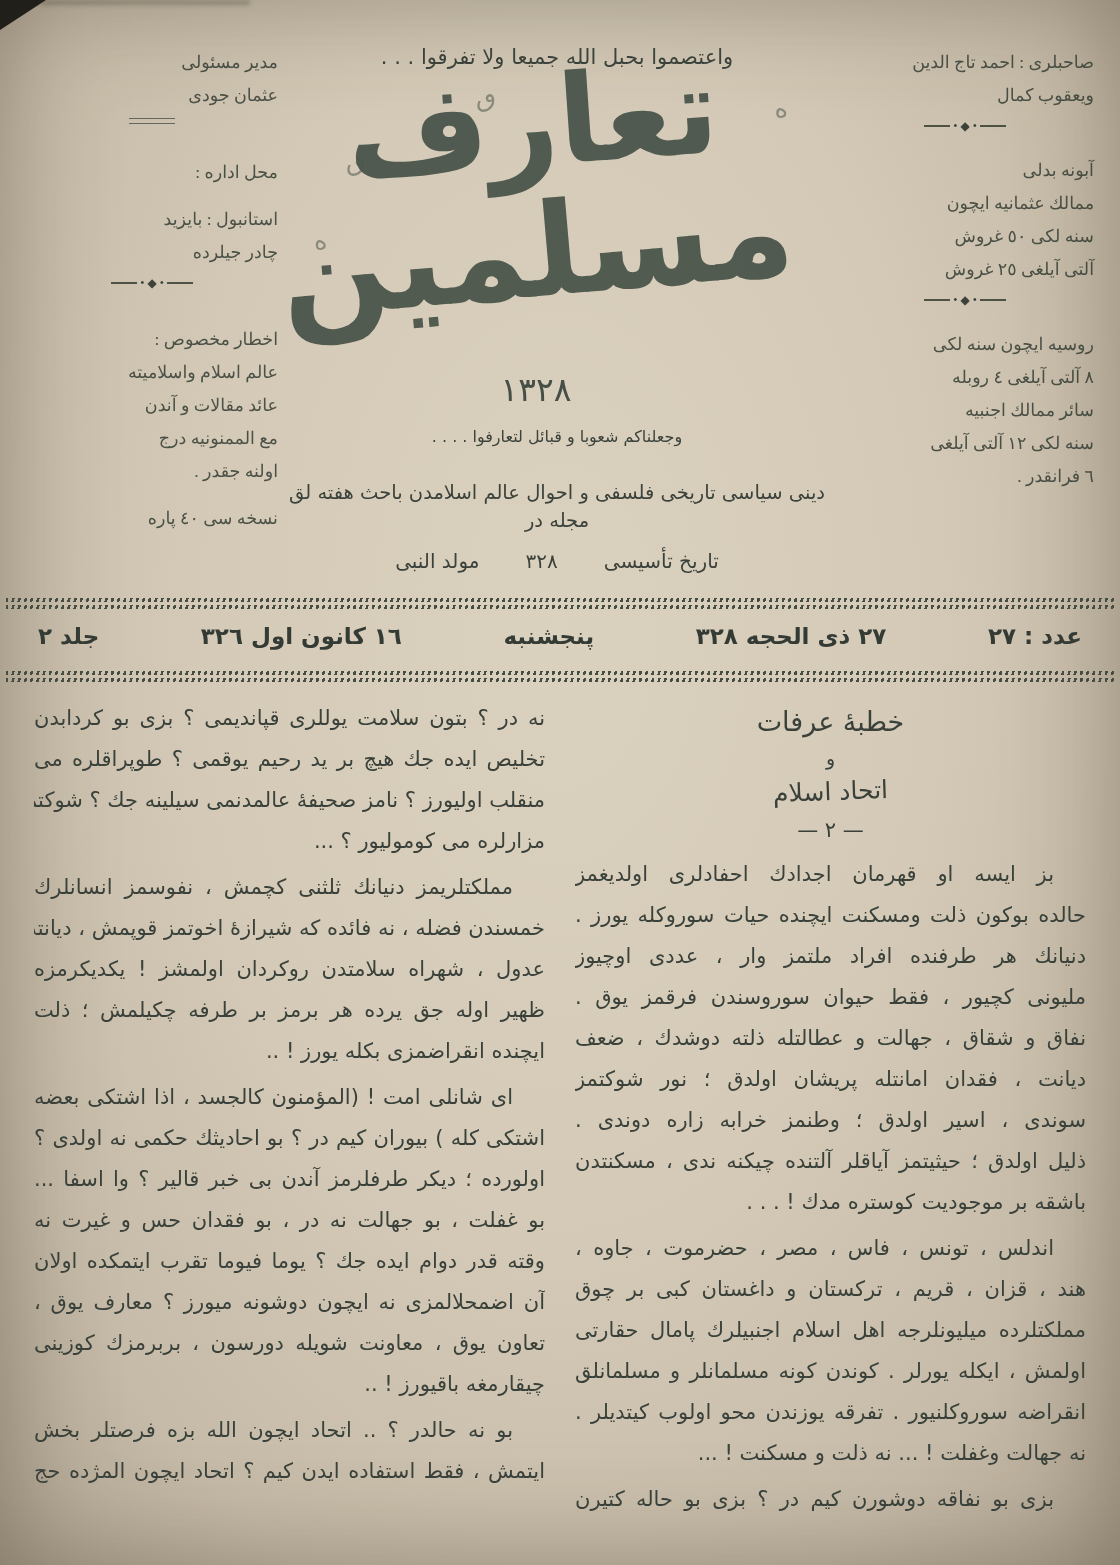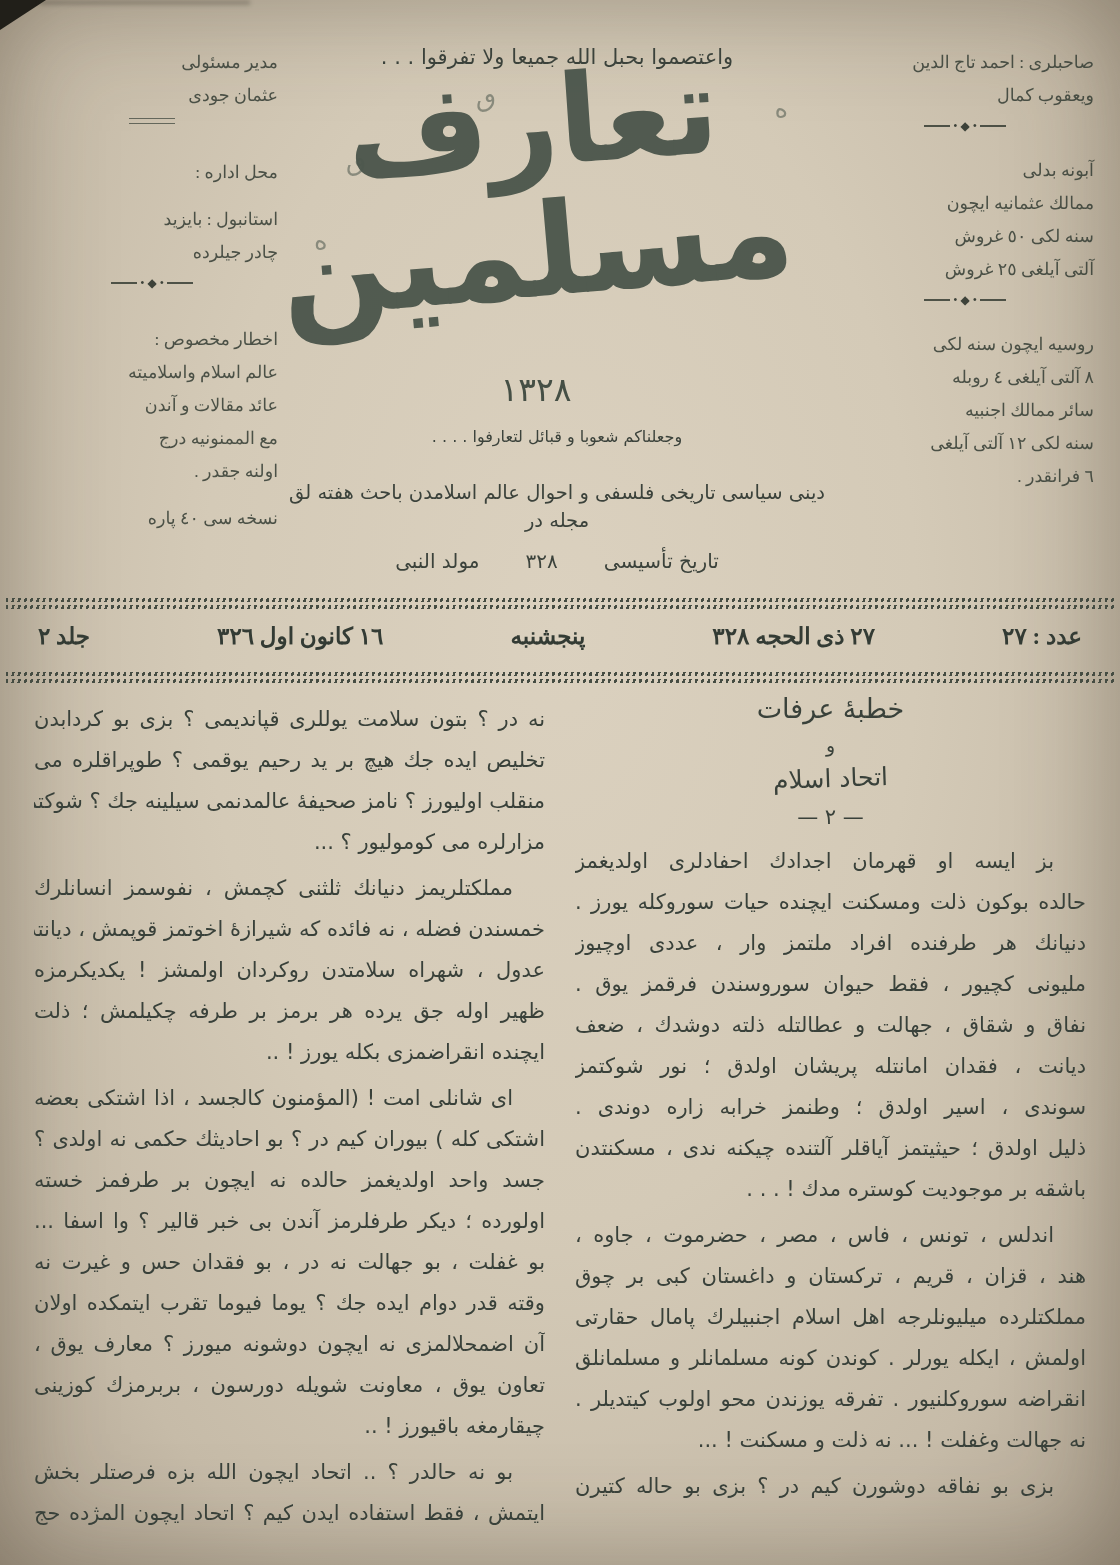--- a/index.html
+++ b/index.html
@@ -56,28 +56,28 @@
   .verse-bottom{font-size:16px;line-height:32px;margin-top:12px;color:#3b423b;}
   .desc-line{font-size:19.5px;line-height:28px;margin-top:26px;color:#3b423b;}
   .founded-row{display:flex;justify-content:center;gap:46px;font-size:20px;margin-top:14px;color:#3b423b;}
 
   
   .rope{height:4px;margin:0 6px;
     background:repeating-linear-gradient(105deg,#454c42 0 2.5px,rgba(69,76,66,0) 2.5px 6px);}
   .rope+.rope{margin-top:3px;}
   .band{display:flex;align-items:center;justify-content:space-between;
     padding:14px 38px;font-size:23px;font-weight:bold;color:#333b34;}
-  .band .item{white-space:nowrap;font-family:Liberation Serif, serif;}
+  .band .item{white-space:nowrap;}
   .rules{margin-top:8px;}
 
   
   .body{display:grid;grid-template-columns:1fr 1fr;gap:30px;padding:10px 34px 0 34px;}
   .col{min-width:0;}
   .art-head{text-align:center;color:#39413a;}
-  .art-title{font-size:27px;}
+  .art-title{font-size:27px;margin-top:14px;}
   .art-conj{font-size:19px;margin-top:10px;}
   .art-subtitle{font-size:25px;margin-top:8px;transform:rotate(-2deg);}
   .art-part{font-size:21px;margin-top:12px;letter-spacing:4px;}
   .lines{margin-top:12px;}
   .line{
     height:41px;line-height:41px;font-size:21px;color:#39413a;
     text-align:justify;text-align-last:justify;
     white-space:nowrap;overflow:hidden;
   }
   .line.first{padding-right:32px;margin-top:5px;}
@@ -221,21 +221,20 @@
           <div class="line">تخليص ايده جك هيچ بر يد رحيم يوقمى ؟ طوپراقلره مى</div>
           <div class="line">منقلب اوليورز ؟ نامز صحيفۀ عالمدنمى سيلينه جك ؟ شوكتمز</div>
           <div class="line last">مزارلره مى كوموليور ؟ ...</div>
           <div class="line first">مملكتلريمز دنيانك ثلثنى كچمش ، نفوسمز انسانلرك</div>
           <div class="line">خمسندن فضله ، نه فائده كه شيرازۀ اخوتمز قوپمش ، ديانتدن</div>
           <div class="line">عدول ، شهراه سلامتدن روكردان اولمشز ! يكديكرمزه</div>
           <div class="line">ظهير اوله جق يرده هر برمز بر طرفه چكيلمش ؛ ذلت</div>
           <div class="line last">ايچنده انقراضمزى بكله يورز ! ..</div>
           <div class="line first">اى شانلى امت ! (المؤمنون كالجسد ، اذا اشتكى بعضه</div>
           <div class="line">اشتكى كله ) بيوران كيم در ؟ بو احاديثك حكمى نه اولدى ؟</div>
-          <div class="line">جسد واحد اولديغمز حالده نه ايچون بر طرفمز خسته</div>
           <div class="line">اولورده ؛ ديكر طرفلرمز آندن بى خبر قالير ؟ وا اسفا ...</div>
           <div class="line">بو غفلت ، بو جهالت نه در ، بو فقدان حس و غيرت نه</div>
           <div class="line">وقته قدر دوام ايده جك ؟ يوما فيوما تقرب ايتمكده اولان</div>
           <div class="line">آن اضمحلالمزى نه ايچون دوشونه ميورز ؟ معارف يوق ،</div>
           <div class="line">تعاون يوق ، معاونت شويله دورسون ، بربرمزك كوزينى</div>
           <div class="line last">چيقارمغه باقيورز ! ..</div>
           <div class="line first">بو نه حالدر ؟ .. اتحاد ايچون الله بزه فرصتلر بخش</div>
           <div class="line">ايتمش ، فقط استفاده ايدن كيم ؟ اتحاد ايچون المژده حج</div>
         </div>
     </div>

